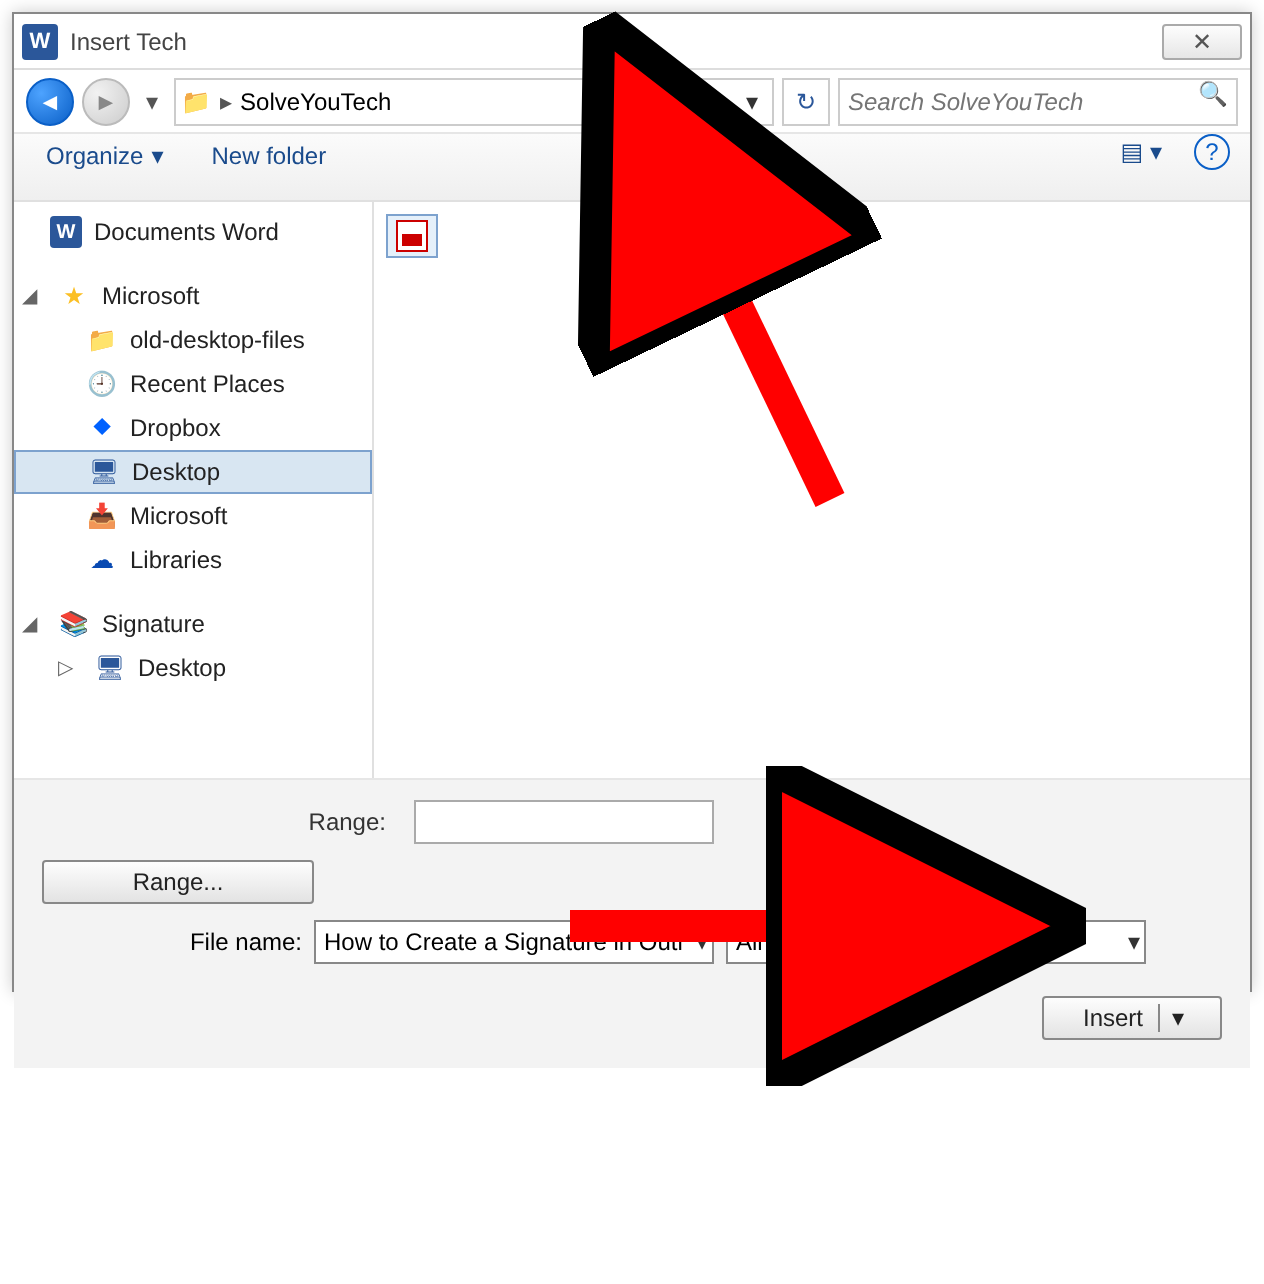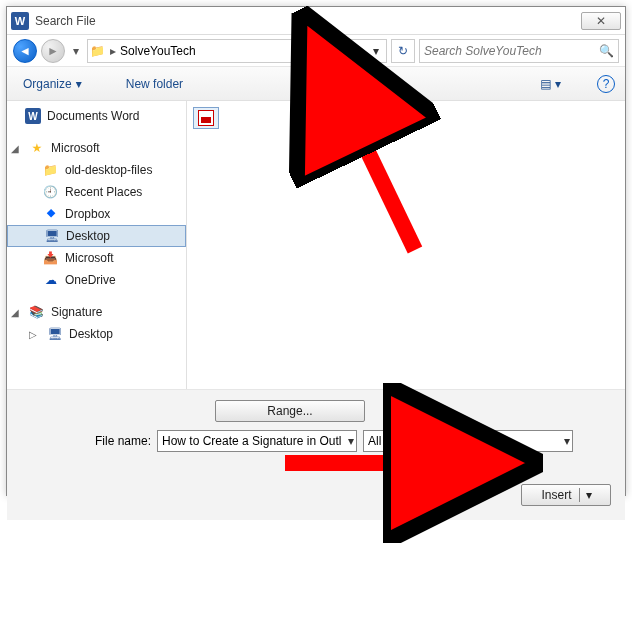--- a/index.html
+++ b/index.html
@@ -12,24 +12,24 @@
 .navbar{height:32px;display:flex;align-items:center;padding:4px 6px;gap:4px;border-bottom:1px solid #e6e6e6}
 .nav-btn{width:24px;height:24px;border-radius:50%;display:flex;align-items:center;justify-content:center}
 .back{background:radial-gradient(circle at 30% 30%,#4da3ff,#0a5fc7);color:#fff;border:1px solid #0a5fc7}
 .fwd{background:radial-gradient(circle at 30% 30%,#f2f2f2,#ccc);color:#888;border:1px solid #bbb}
 .recent{width:14px;height:24px;display:flex;align-items:center;justify-content:center;color:#555}
 .breadcrumb{flex:1;height:24px;border:1px solid #ccc;background:#fff;display:flex;align-items:center;padding:0 2px;gap:4px}
 .bc-icon{width:16px;height:16px;display:inline-flex;align-items:center;justify-content:center}
 .bc-sep{color:#555}
 .bc-menu{width:16px;text-align:center;color:#333}
 .refresh{width:24px;height:24px;border:1px solid #ccc;display:flex;align-items:center;justify-content:center;color:#2b579a}
-.searchbox{width:200px;height:24px;border:1px solid #ccc;display:flex;align-items:center;padding:0 4px;color:#888}
+.searchbox{width:200px;height:24px;border:1px solid #ccc;display:flex;padding:0 4px;color:#888}
 .searchbox input{border:none;flex:1;outline:none;font-style:italic;color:#888;background:transparent}
 .search-icon{color:#2b579a}
-.toolbar{height:34px;display:flex;align-items:center;padding:0 10px;gap:32px;border-bottom:1px solid #e0e0e0;background:linear-gradient(#fbfbfb,#efefef)}
+.toolbar{height:34px;display:flex;align-items:flex-start;padding:0 10px;gap:12px;border-bottom:1px solid #e0e0e0;background:linear-gradient(#fbfbfb,#efefef)}
 .tb-btn{color:#1a4b8c;display:flex;align-items:center;gap:4px;padding:4px 6px}
 .tb-spacer{flex:1}
 .tb-icon{color:#1a4b8c;padding:2px 4px}
 .body{display:flex;height:288px}
 .tree{width:180px;border-right:1px solid #e0e0e0;overflow:auto;padding:4px 0}
 .tree-item{display:flex;align-items:center;gap:6px;padding:3px 6px 3px 18px;color:#222}
 .tree-item .exp{width:10px;color:#666;margin-left:-14px;margin-right:2px;font-size:10px}
 .tree-item.lvl2{padding-left:36px}
 .tree-item.sel{background:#d8e6f2;border:1px solid #7da2ce;padding-top:2px;padding-bottom:2px}
 .tree-group{margin-bottom:10px}
@@ -46,45 +46,45 @@
 .filelist{flex:1;padding:6px}
 .file-item{display:flex;align-items:center;gap:6px;padding:2px 4px;border:1px solid #7da2ce;background:#e5f0fa;width:fit-content}
 .ico-pdf{width:16px;height:16px;background:#fff;border:1px solid #c00;position:relative;display:inline-flex;align-items:center;justify-content:center}
 .ico-pdf::after{content:"";position:absolute;width:10px;height:6px;background:#c00;bottom:2px}
 .bottom{padding:10px 14px 14px;border-top:1px solid #e6e6e6;background:#f3f3f3}
 .row{display:flex;align-items:center;margin-bottom:8px;gap:6px}
 .row .lbl{width:180px;text-align:right;padding-right:8px;color:#333}
 .inp{height:22px;border:1px solid #aaa;background:#fff;padding:0 4px}
 .range-inp{width:150px}
 .btn{height:22px;border:1px solid #888;background:linear-gradient(#fdfdfd,#e3e3e3);border-radius:2px;padding:0 12px;display:inline-flex;align-items:center;justify-content:center;color:#222}
-.range-btn{width:150px;margin-left:194px}
+.range-btn{width:136px;}
 .fn-row{display:flex;align-items:center;gap:6px}
 .fn-row .lbl{width:130px;text-align:right}
 .combo{height:22px;border:1px solid #888;background:#fff;display:flex;align-items:center;padding:0 4px;position:relative}
 .combo .dd{position:absolute;right:2px;color:#333}
 .fn-combo{width:200px}
 .ft-combo{width:210px}
-.action-row{display:flex;justify-content:flex-end;gap:8px;margin-top:32px}
+.action-row{display:flex;justify-content:flex-end;gap:8px;margin-top:16px}
 .insert-btn{width:90px;display:flex}
 .insert-btn .main{flex:1;border-right:1px solid #888;display:flex;align-items:center;justify-content:center}
 .insert-btn .arr{width:18px;display:flex;align-items:center;justify-content:center}
 .cancel-btn{width:90px}
 
 .arrow{position:absolute;pointer-events:none}
 .arrow svg{overflow:visible}
 .arrow1{left:340px;top:110px}
 .arrow2{left:280px;top:448px}
 </style>
 </head>
 <body>
 
 <div class="dialog">
   <div class="titlebar">
     <div class="app-icon">W</div>
-    <div class="title">Search File</div>
+    <div class="title">Insert Tech</div>
     <div class="close">✕</div>
   </div>
 
   <div class="navbar">
     <div class="nav-btn back">◄</div>
     <div class="nav-btn fwd">►</div>
     <div class="recent">▾</div>
     <div class="breadcrumb">
       <span class="bc-icon ico-folder">📁</span>
       <span class="bc-sep">▸</span>
@@ -139,21 +139,21 @@
         <div class="tree-item lvl2 sel">
             <span class="ico ico-desktop">🖥</span>
             <span>Desktop</span>
           </div>
         <div class="tree-item lvl2">
             <span class="ico ico-down">📥</span>
             <span>Microsoft</span>
           </div>
         <div class="tree-item lvl2">
             <span class="ico ico-cloud">☁</span>
-            <span>OneDrive</span>
+            <span>Libraries</span>
           </div>
       </div>
       <div class="tree-group">
         <div class="tree-item">
             <span class="exp">◢</span>
             <span class="ico ico-lib">📚</span>
             <span>Signature</span>
           </div>
         <div class="tree-item lvl2">
             <span class="exp">▷</span>
@@ -163,20 +163,24 @@
       </div>
     </div>
     <div class="filelist">
       <div class="file-item">
         <span class="ico-pdf"></span>
       </div>
     </div>
   </div>
 
   <div class="bottom">
+    <div class="row">
+      <div class="lbl">Range:</div>
+      <input class="inp range-inp" style="">
+    </div>
     <div class="row">
       <button class="btn range-btn">Range...</button>
     </div>
     <div class="fn-row">
       <div class="lbl">File name:</div>
       <div class="combo fn-combo">
         <span>How to Create a Signature in Outl</span>
         <span class="dd">▾</span>
       </div>
       <div class="combo ft-combo">

